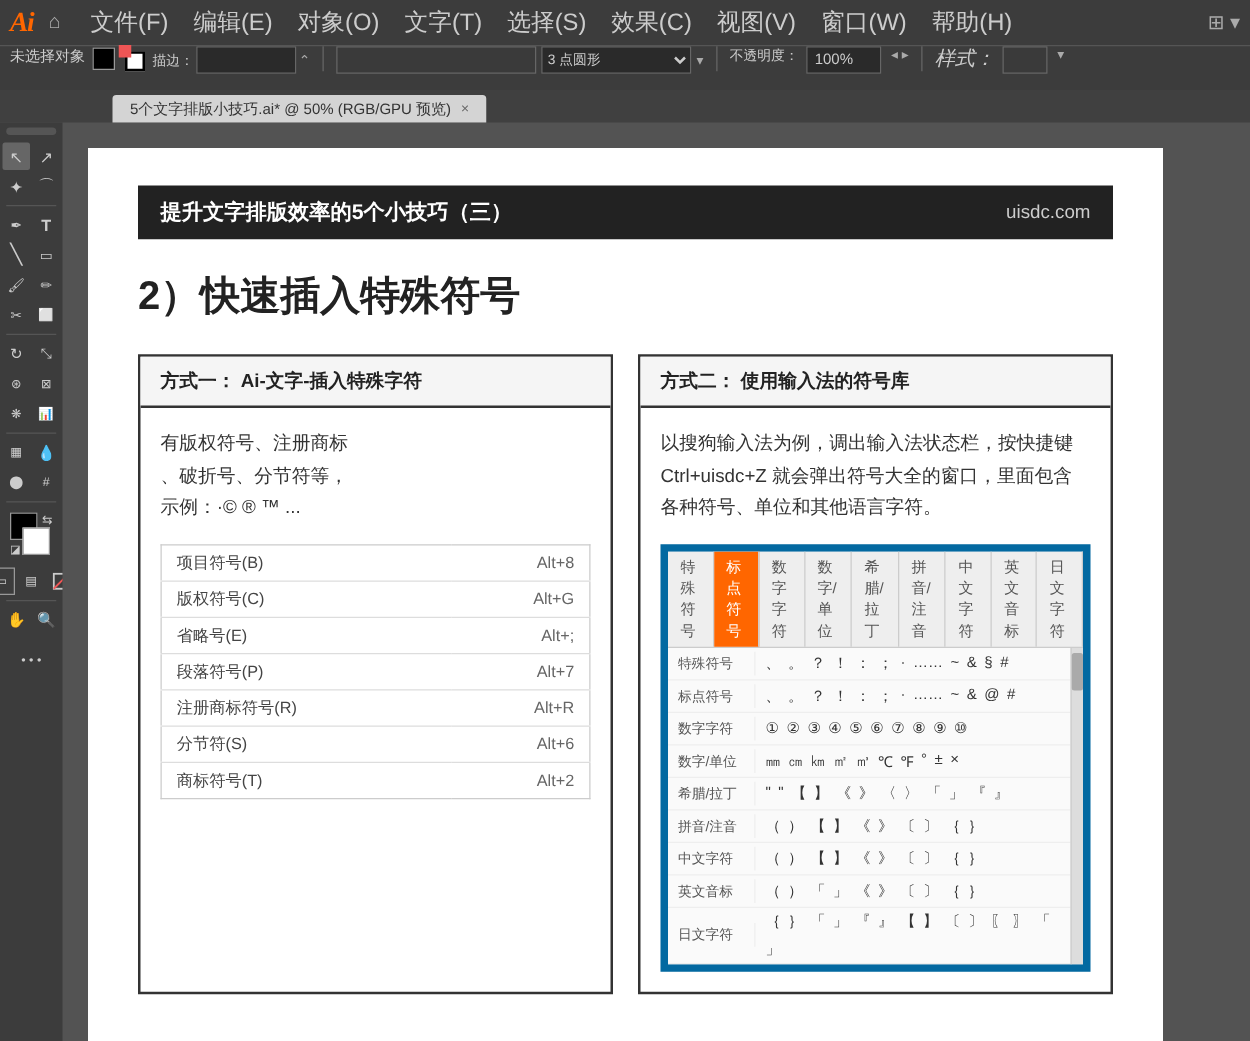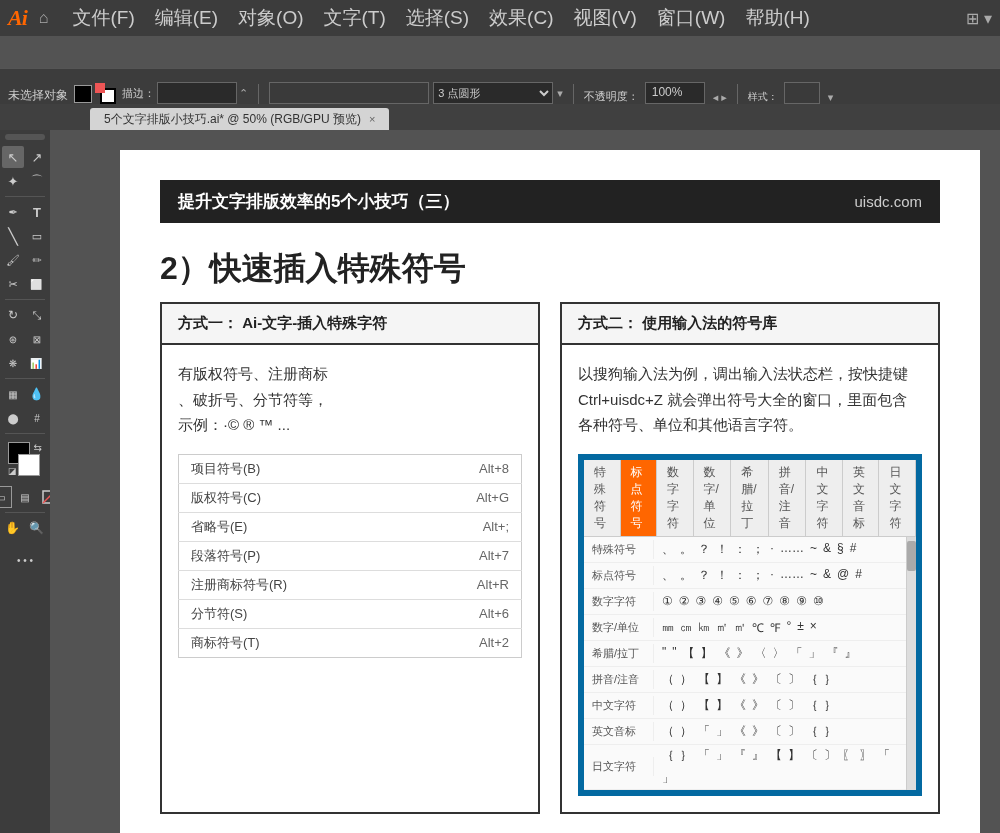--- a/index.html
+++ b/index.html
@@ -14,24 +14,23 @@
       color: #ff6600; font-weight: bold; font-size: 22px; margin-right: 8px; font-style: italic;
       font-family: Georgia, serif; letter-spacing: -1px;
     }
     .home-icon { color: #aaa; font-size: 16px; margin-right: 12px; cursor: pointer; }
     .menu-item {
       color: #ccc; font-size: 19px; padding: 2px 8px; cursor: pointer; white-space: nowrap;
     }
 
     
     .toolbar {
-      display: flex; align-items: flex-end;
+      display: flex; align-items: flex-start;
       background: #3c3c3c; height: 36px; padding: 0 8px; gap: 6px;
       border-top: 1px solid #555;
-      margin-top: 32px;
     }
     .toolbar-label { color: #ccc; font-size: 12px; white-space: nowrap; }
     .toolbar-box {
       background: #2a2a2a; border: 1px solid #666; color: #ccc;
       font-size: 12px; padding: 2px 6px; height: 22px; min-width: 60px;
     }
     .toolbar-select {
       background: #2a2a2a; border: 1px solid #666; color: #ccc;
       font-size: 11px; height: 22px;
     }
@@ -76,40 +75,40 @@
     .tool-sep { width: 40px; height: 1px; background: #555; margin: 2px 0; }
     .swatch-fg { width: 22px; height: 22px; background: #000; border: 1px solid #999; }
     .swatch-bg { width: 22px; height: 22px; background: #fff; border: 1px solid #999; margin-top: -10px; margin-left: 10px; }
     .swatch-wrap { position: relative; width: 34px; height: 34px; margin: 4px 0; }
     .swap-icon { position: absolute; top: 0; right: 0; color: #ccc; font-size: 10px; cursor: pointer; }
     .reset-icon { position: absolute; bottom: 0; left: 0; color: #ccc; font-size: 9px; cursor: pointer; }
 
     
     .canvas-area {
       flex: 1; background: #535353; overflow: auto; position: relative;
-      display: flex; justify-content: flex-end; padding: 20px;
+      display: flex; justify-content: flex-start; padding: 20px;
     }
 
     
     .document {
       background: #fff; width: 860px; min-height: 720px;
       padding: 30px 40px; position: relative;
     }
 
     
     .doc-header {
       background: #222; color: #fff; padding: 10px 18px;
       display: flex; justify-content: space-between; align-items: center;
       margin-bottom: 24px;
     }
     .doc-header-title { font-size: 17px; font-weight: bold; }
     .doc-header-site { font-size: 15px; color: #ccc; }
 
     
-    .section-title { font-size: 32px; font-weight: bold; color: #222; margin-bottom: 11px; }
+    .section-title { font-size: 32px; font-weight: bold; color: #222; margin-bottom: 24px; }
 
     
     .two-col { display: flex; gap: 20px; }
     .col-box {
       flex: 1; border: 2px solid #333; padding: 0;
     }
     .col-header {
       background: #f5f5f5; border-bottom: 2px solid #333;
       padding: 10px 16px; font-size: 15px; font-weight: bold; color: #222;
     }
@@ -197,21 +196,21 @@
     </select>
     <span style="color:#aaa;font-size:11px;">▾</span>
   </div>
   <div class="toolbar-sep"></div>
   <span style="color:#ccc;font-size:11px;">不透明度：</span>
   <div class="toolbar-box" style="width:50px;">
     <span>100%</span>
   </div>
   <span style="color:#aaa;font-size:11px;margin-left:2px;">◂ ▸</span>
   <div class="toolbar-sep"></div>
-  <span style="color:#ccc;font-size:10px;">样式：</span>
+  <span style="color:#ccc;font-size:16px;font-style:italic;">样式：</span>
   <div style="width:36px;height:22px;background:#3a3a3a;border:1px solid #666;"></div>
   <span style="color:#aaa;font-size:11px;margin-left:2px;">▾</span>
 </div>
 
 <div class="tab-bar">
   <div class="tab">
     <span>5个文字排版小技巧.ai* @ 50% (RGB/GPU 预览)</span>
     <span class="tab-close">×</span>
   </div>
 </div>

